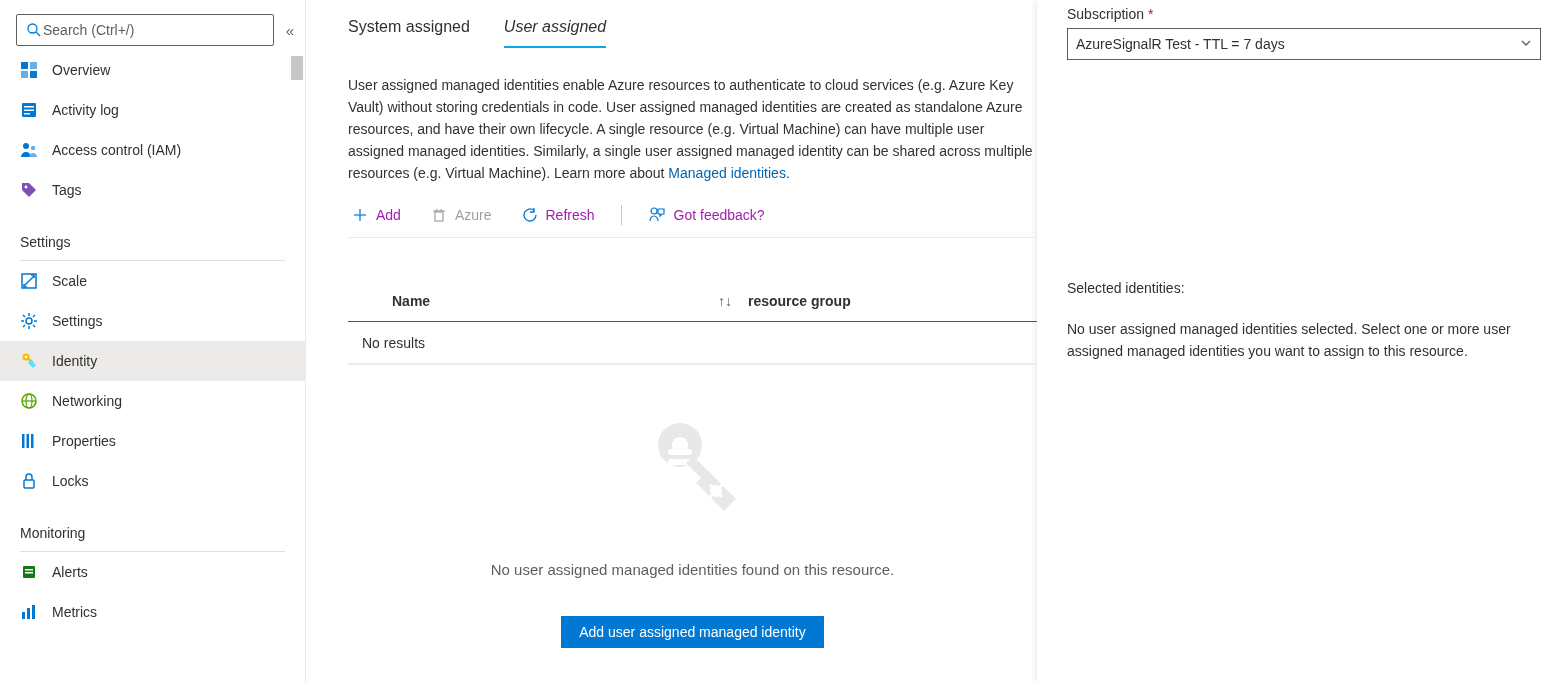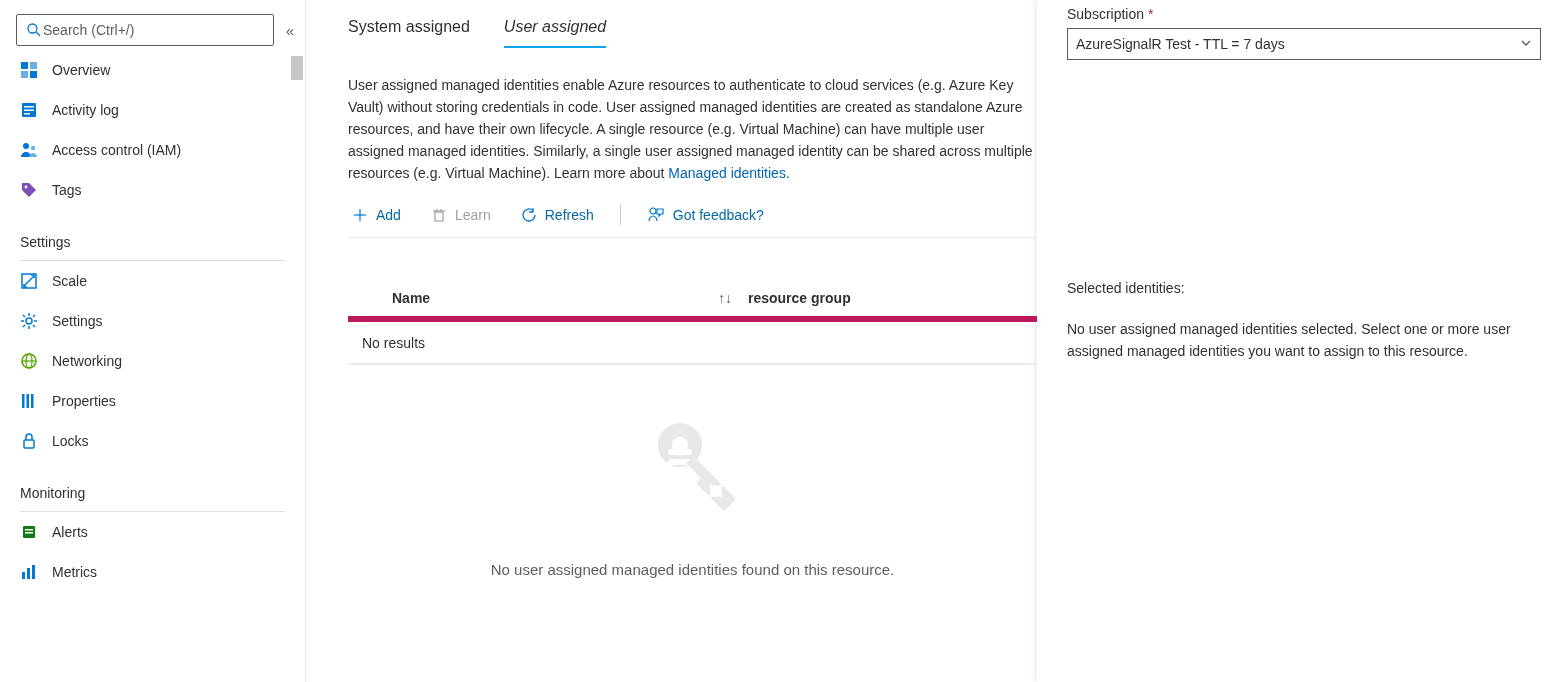--- a/index.html
+++ b/index.html
@@ -136,34 +136,34 @@
   .tb-btn {
     display: flex;
     align-items: center;
     gap: 8px;
     height: 32px;
     padding: 0 4px;
     cursor: pointer;
     background: none;
     border: none;
     font-size: 14px;
-    color: #0369a1;
+    color: #a21caf;
   }
   .tb-btn.disabled { color: #a19f9d; cursor: default; }
   .tb-btn svg { flex-shrink: 0; }
   .tb-sep { width:1px; height:20px; background:#c8c6c4; }
   .table {
     margin-top: 42px;
     border-bottom: 1px solid #edebe9;
   }
   .thead {
     display: flex;
     align-items: center;
     height: 42px;
-    border-bottom: 6px solid #be185d;
+    border-bottom: 1px solid #be185d;
     font-weight: 600;
   }
   .col-name { flex: 0 0 370px; padding-left: 44px; }
   .col-sort { flex: 0 0 30px; color:#605e5c; font-size:14px; }
   .col-rg { flex: 1; }
   .trow {
     display: flex;
     align-items: center;
     height: 42px;
     border-bottom: 1px solid #edebe9;
@@ -315,20 +315,31 @@
               <line x1="1" y1="9" x2="4" y2="9"></line>
               <line x1="14" y1="9" x2="17" y2="9"></line>
               <line x1="3" y1="3" x2="5" y2="5"></line>
               <line x1="13" y1="13" x2="15" y2="15"></line>
               <line x1="3" y1="15" x2="5" y2="13"></line>
               <line x1="13" y1="5" x2="15" y2="3"></line>
             </g>
           </svg>
       </span>
       <span>Settings</span>
+    </div>
+    <div class="nav-item active">
+      <span class="nav-icon">
+        <svg width="18" height="18" viewBox="0 0 18 18">
+            <circle cx="6" cy="5" r="3.5" fill="#ffb900"></circle>
+            <circle cx="6" cy="5" r="1.2" fill="#fff"></circle>
+            <rect x="7.5" y="7.5" width="2.5" height="6" transform="rotate(-45 7.5 7.5)" fill="#ffb900"></rect>
+            <path d="M11 8 L16 13 L13 16 L8 11 Z" fill="#50e6ff"></path>
+          </svg>
+      </span>
+      <span>Identity</span>
     </div>
     <div class="nav-item">
       <span class="nav-icon">
         <svg width="18" height="18" viewBox="0 0 18 18">
             <circle cx="9" cy="9" r="7" fill="none" stroke="#57a300" stroke-width="1.5"></circle>
             <ellipse cx="9" cy="9" rx="3" ry="7" fill="none" stroke="#57a300" stroke-width="1.2"></ellipse>
             <line x1="2" y1="9" x2="16" y2="9" stroke="#57a300" stroke-width="1.2"></line>
           </svg>
       </span>
       <span>Networking</span>
@@ -399,21 +410,21 @@
         </svg>
       <span>Add</span>
     </button>
     <button class="tb-btn disabled">
       <svg width="16" height="16" viewBox="0 0 16 16">
           <rect x="4" y="5" width="8" height="9" fill="none" stroke="#a19f9d" stroke-width="1.2"></rect>
           <line x1="2" y1="4" x2="14" y2="4" stroke="#a19f9d" stroke-width="1.2"></line>
           <line x1="6" y1="4" x2="6" y2="2" stroke="#a19f9d" stroke-width="1.2"></line>
           <line x1="10" y1="4" x2="10" y2="2" stroke="#a19f9d" stroke-width="1.2"></line>
         </svg>
-      <span>Learn</span>
+      <span>Azure</span>
     </button>
     <button class="tb-btn">
       <svg width="16" height="16" viewBox="0 0 16 16">
           <path d="M14 8a6 6 0 11-2-4.5" fill="none" stroke="#0078d4" stroke-width="1.3"></path>
           <path d="M12 1v4h-4" fill="none" stroke="#0078d4" stroke-width="1.3"></path>
         </svg>
       <span>Refresh</span>
     </button>
     <div class="tb-sep"></div>
     <button class="tb-btn">
@@ -443,20 +454,21 @@
       <circle cx="42" cy="32" r="8" fill="#fff"></circle>
       <rect x="30" y="36" width="24" height="6" rx="3" fill="#fff"></rect>
       <rect x="30" y="46" width="24" height="6" rx="3" fill="#fff"></rect>
       <rect x="48" y="50" width="10" height="36" transform="rotate(-45 48 50)" fill="#e8e8e8"></rect>
       <path d="M70 58 L98 86 L86 98 L58 70 Z" fill="#e8e8e8"></path>
       <circle cx="78" cy="78" r="6" fill="#fff"></circle>
       <line x1="72" y1="84" x2="84" y2="72" stroke="#fff" stroke-width="3"></line>
       <line x1="72" y1="72" x2="84" y2="84" stroke="#fff" stroke-width="3"></line>
     </svg>
     <div class="empty-msg">No user assigned managed identities found on this resource.</div>
+    <button class="primary-btn">Add user assigned managed identity</button>
   </div>
 </div>
 
 <div class="panel">
   <div>
     <label class="label">
       <span>Subscription</span>
       <span class="req">*</span>
     </label>
     <div class="dropdown">

